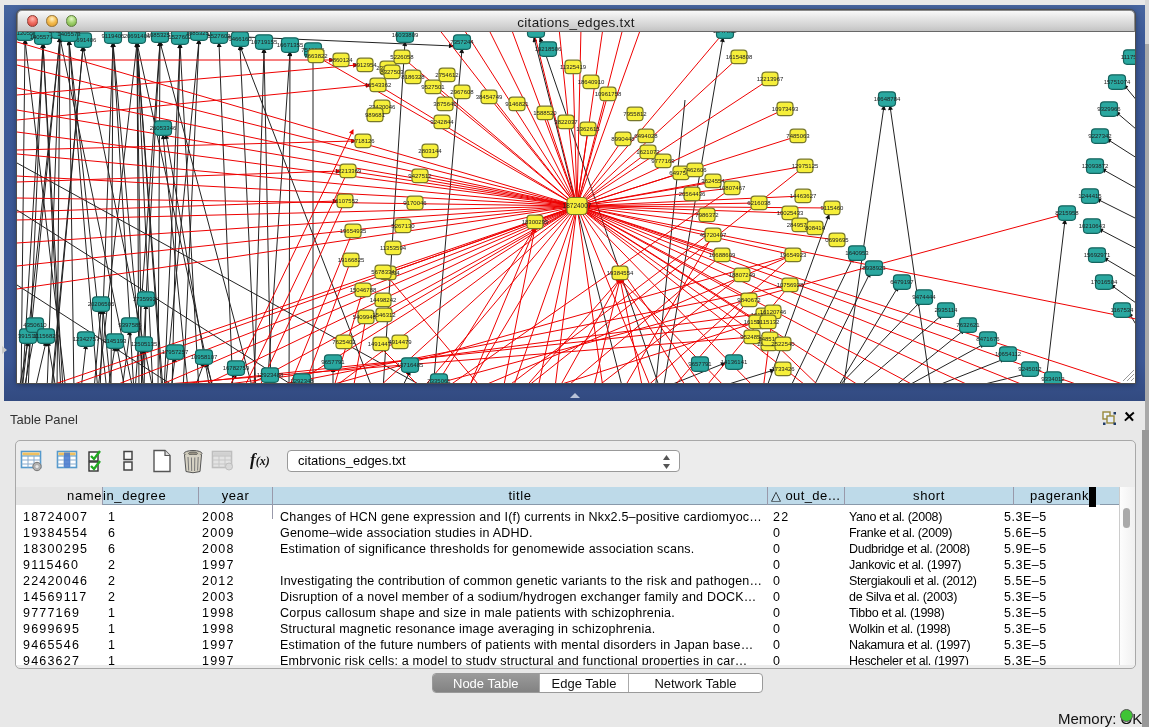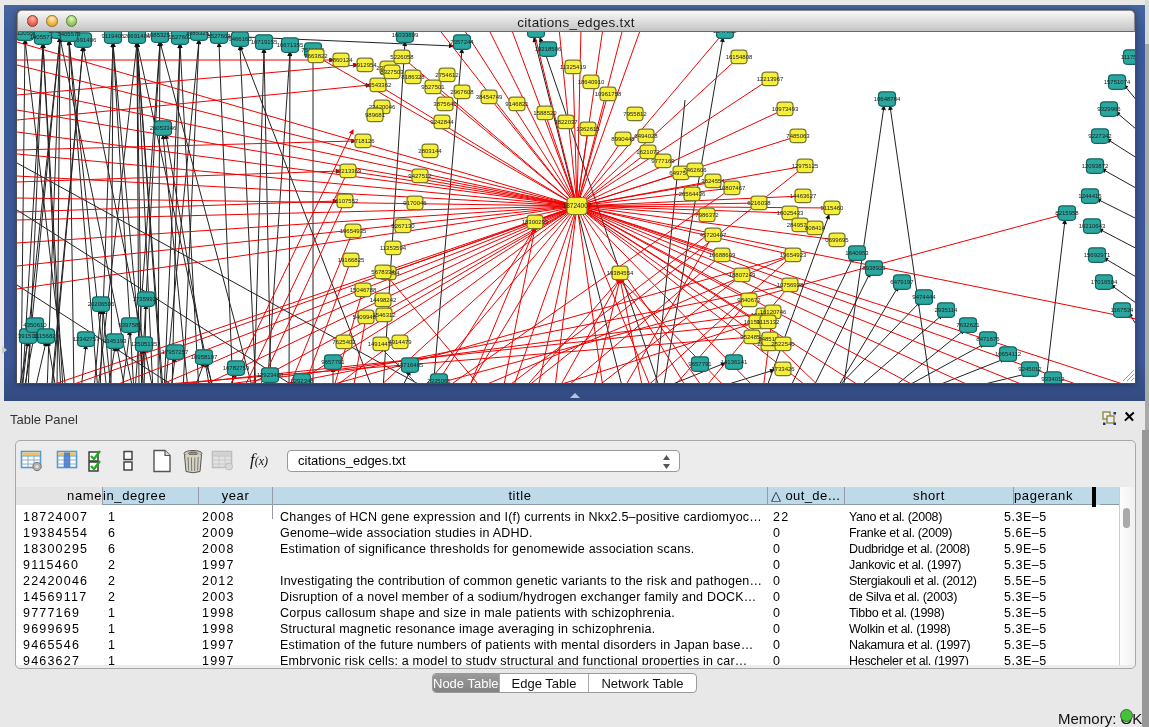--- a/index.html
+++ b/index.html
@@ -619,39 +619,39 @@
 <svg style="position:absolute;left:211px;top:449px" width="24" height="24" viewBox="0 0 24 24" opacity="0.55">
 <rect x="1.5" y="2.5" width="19" height="16" fill="#ddd" stroke="#999" stroke-width="1.6"></rect>
 <rect x="2.5" y="3.5" width="17" height="3" fill="#bbb"></rect>
 <line x1="1.5" y1="7" x2="20.5" y2="7" stroke="#999"></line>
 <line x1="1.5" y1="11" x2="20.5" y2="11" stroke="#aaa"></line>
 <line x1="1.5" y1="15" x2="20.5" y2="15" stroke="#aaa"></line>
 <line x1="8" y1="7" x2="8" y2="18.5" stroke="#aaa"></line>
 <line x1="14" y1="7" x2="14" y2="18.5" stroke="#aaa"></line>
 <circle cx="18" cy="17.5" r="3.5" fill="#c8c8c8" stroke="#999"></circle>
   </svg>
-<div style="position:absolute;left:250px;top:450px;font-family:'Liberation Serif',serif;font-style:italic;font-weight:normal;font-size:17px;color:#111">f<span style="font-size:12px">(x)</span></div>
+<div style="position:absolute;left:250px;top:450px;font-family:'Liberation Serif',serif;font-style:italic;font-weight:bold;font-size:17px;color:#111">f<span style="font-size:12px">(x)</span></div>
 
 <div style="position:absolute;left:287px;top:450px;width:393px;height:22px;background:#fff;border:1px solid #999;border-radius:4px;font-size:13px;color:#000;line-height:20px;padding-left:10px">citations_edges.txt
 <svg style="position:absolute;right:8px;top:3px" width="9" height="16" viewBox="0 0 9 16">
 <path d="M4.5 1 L8 6 L1 6 z" fill="#555"></path>
       <path d="M4.5 15 L8 10 L1 10 z" fill="#555"></path>
     </svg>
 </div>
 
 <div style="position:absolute;left:16px;top:487px;width:1119px;height:178px;background:#fff;overflow:hidden">
 
   <div style="position:absolute;left:0;top:0;width:1105px;height:18px;background:#bedae9;border-bottom:1px solid #8899aa"></div>
   <div style="position:absolute;left:0;top:0;width:87px;height:18px;background:#e4e4e4;border-right:1px solid #99a;font-size:13px;letter-spacing:0.6px;text-align:right;line-height:18px">name</div>
   <div style="position:absolute;left:87px;top:0;width:96px;height:18px;border-right:1px solid #99a;font-size:13px;letter-spacing:0.6px;line-height:18px">in_degree</div>
   <div style="position:absolute;left:183px;top:0;width:74px;height:32px;border-right:1px solid #99a;font-size:13px;letter-spacing:0.6px;text-align:center;line-height:18px">year</div>
   <div style="position:absolute;left:257px;top:0;width:495px;height:18px;border-right:1px solid #99a;font-size:13px;letter-spacing:0.6px;text-align:center;line-height:18px">title</div>
   <div style="position:absolute;left:752px;top:0;width:77px;height:18px;border-right:1px solid #99a;font-size:13px;letter-spacing:0.4px;line-height:18px;padding-left:3px">△ out_de…</div>
   <div style="position:absolute;left:829px;top:0;width:169px;height:18px;border-right:1px solid #99a;font-size:13px;letter-spacing:0.6px;text-align:center;line-height:18px">short</div>
-  <div style="position:absolute;left:998px;top:0;width:82px;height:20px;border-right:4px solid #000000;font-size:13px;letter-spacing:0.6px;text-align:left;line-height:18px">pagerank</div>
+  <div style="position:absolute;left:998px;top:0;width:82px;height:20px;border-right:7px solid #000000;font-size:13px;letter-spacing:0.6px;text-align:right;line-height:18px">pagerank</div>
   <div style="position:absolute;left:1080px;top:0;width:4px;height:18px;background:#bedae9"></div>
   <div style="position:absolute;left:0;top:23px;width:1105px;height:16px;font-size:12.5px;color:#000;white-space:nowrap">
 <span style="position:absolute;left:7px;letter-spacing:1.2px">18724007</span>
 <span style="position:absolute;left:92px;letter-spacing:1.2px">1</span>
 <span style="position:absolute;left:186px;letter-spacing:1.2px">2008</span>
 <span style="position:absolute;left:264px;letter-spacing:0.2px">Changes of HCN gene expression and I(f) currents in Nkx2.5–positive cardiomyoc…</span>
 <span style="position:absolute;left:757px;letter-spacing:1.2px">22</span>
 <span style="position:absolute;left:833px;letter-spacing:-0.3px">Yano et al. (2008)</span>
 <span style="position:absolute;left:988px;letter-spacing:0.5px">5.3E–5</span>
     </div>
@@ -734,23 +734,23 @@
 <span style="position:absolute;left:757px;letter-spacing:1.2px">0</span>
 <span style="position:absolute;left:833px;letter-spacing:-0.3px">Hescheler et al. (1997)</span>
 <span style="position:absolute;left:988px;letter-spacing:0.5px">5.3E–5</span>
     </div>
 
   <div style="position:absolute;left:1103px;top:0;width:16px;height:178px;background:linear-gradient(90deg,#fdfdfd,#f0f0f0);border-left:1px solid #ccc"></div>
   <div style="position:absolute;left:1106.5px;top:21px;width:7px;height:20px;background:#a9a9a9;border-radius:4px"></div>
 </div>
 
 <div style="position:absolute;left:432px;top:673px;height:20px;display:flex;border:1px solid #9a9a9a;border-radius:4px;overflow:hidden;background:#fff;font-size:13px">
-  <div style="padding:2px 0;background:linear-gradient(#9a9a9a,#828282);color:#fff">Node Table</div>
+  <div style="padding:2px 20px;background:linear-gradient(#9a9a9a,#828282);color:#fff">Node Table</div>
   <div style="padding:2px 12px;border-left:1px solid #aaa;color:#111">Edge Table</div>
-  <div style="padding:2px 12px;border-left:1px solid #aaa;color:#111">Network Table</div>
+  <div style="padding:2px 25px;border-left:1px solid #aaa;color:#111">Network Table</div>
 </div>
 
 <div style="position:absolute;left:1058px;top:710px;font-size:15px;color:#111">Memory: OK</div>
 <div style="position:absolute;left:1120px;top:709px;width:13px;height:13px;border-radius:50%;background:#3fc435;border:1px solid #555"></div>
 
 <div style="position:absolute;left:1145px;top:0;width:4px;height:44px;background:#d8d8d8"></div>
 <div style="position:absolute;left:1145px;top:44px;width:4px;height:386px;background:#a9a9a9"></div>
 <div style="position:absolute;left:1142px;top:430px;width:7px;height:297px;background:#989898"></div>
 
 </body></html>

